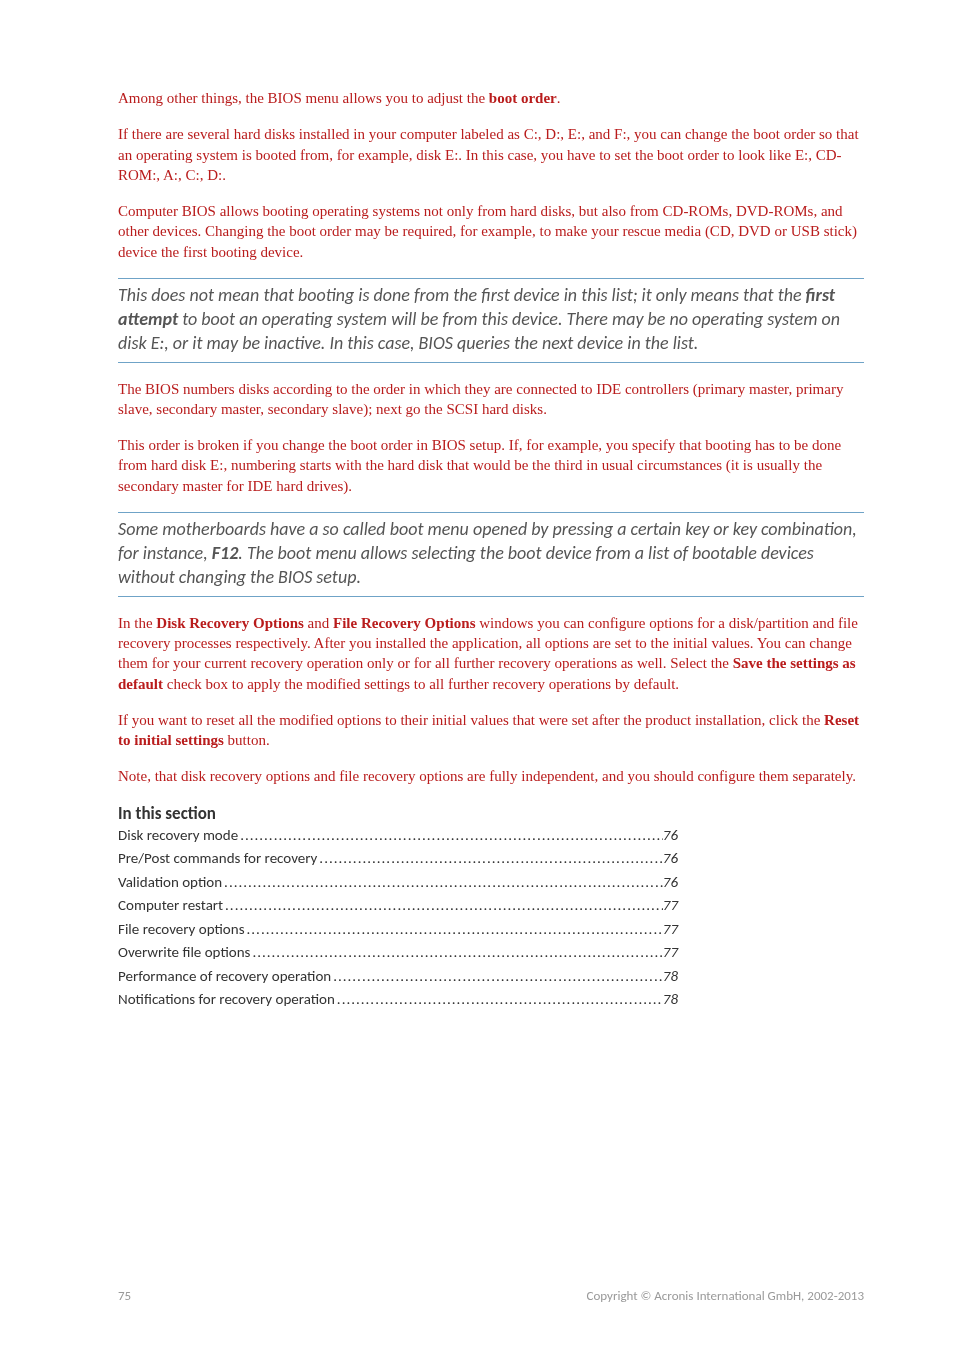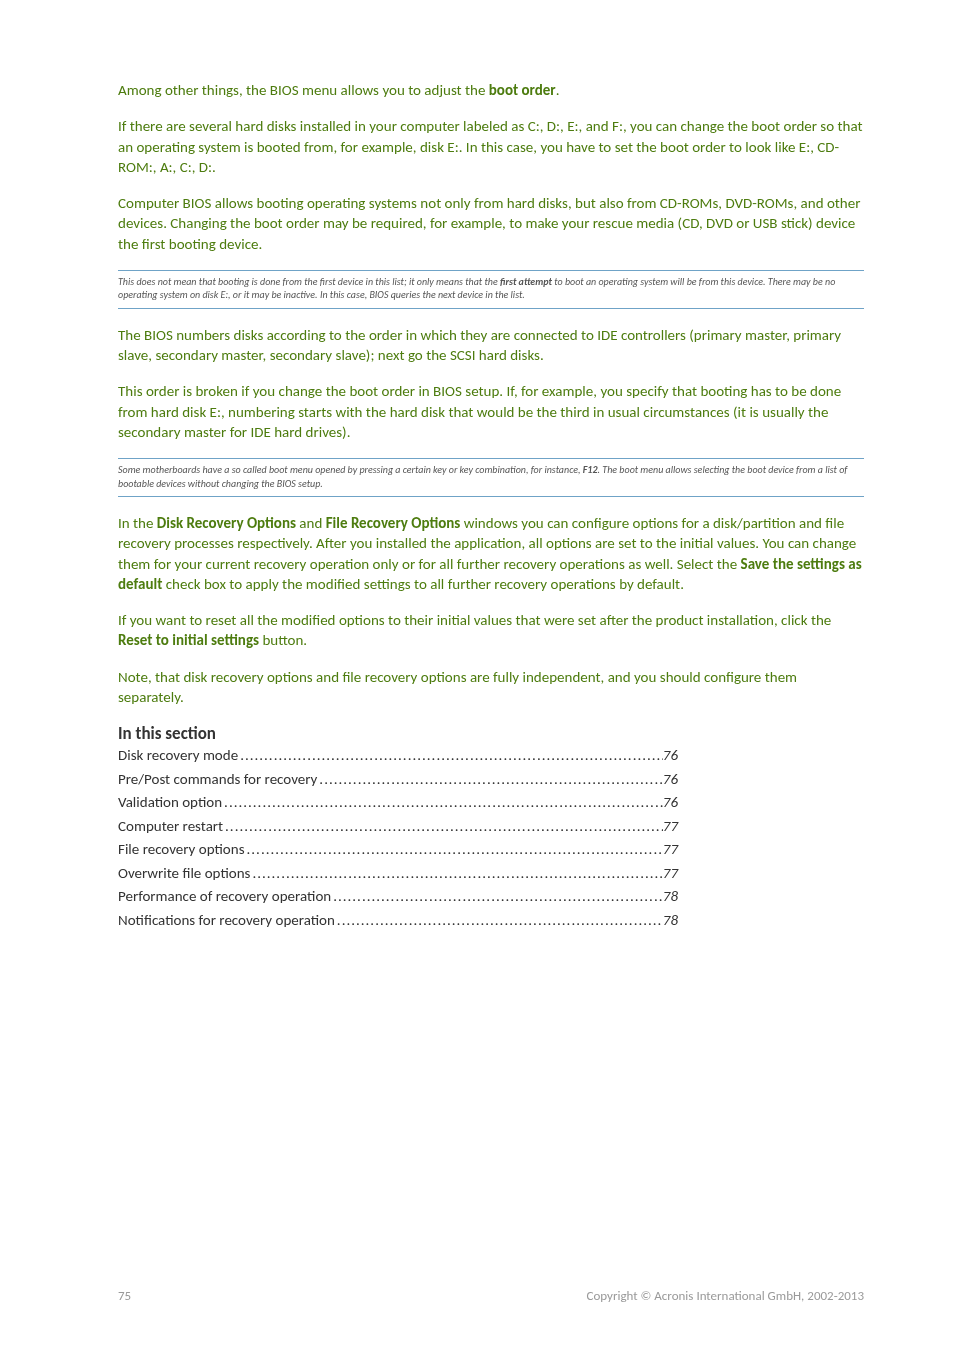--- a/index.html
+++ b/index.html
@@ -14,26 +14,27 @@
   }
   .page {
     padding: 80px 90px 40px 118px;
     box-sizing: border-box;
     min-height: 1349px;
     position: relative;
   }
   p {
     font-size: 15px;
     line-height: 1.35;
-    margin: 0 0 16px 0;
-    color: #4d7c0f;
+    margin: 8px 0 16px 0;
+    color: #b91c1c;
+    font-family: Liberation Serif, serif;
   }
   .italic-note {
     font-style: italic;
-    font-size: 10px;
+    font-size: 18px;
     line-height: 1.35;
     color: #555;
     margin: 0;
     padding: 4px 0 6px 0;
     border-top: 1px solid #6fa3c7;
     border-bottom: 1px solid #6fa3c7;
   }
   .note-wrap {
     margin: 0 0 16px 0;
   }

